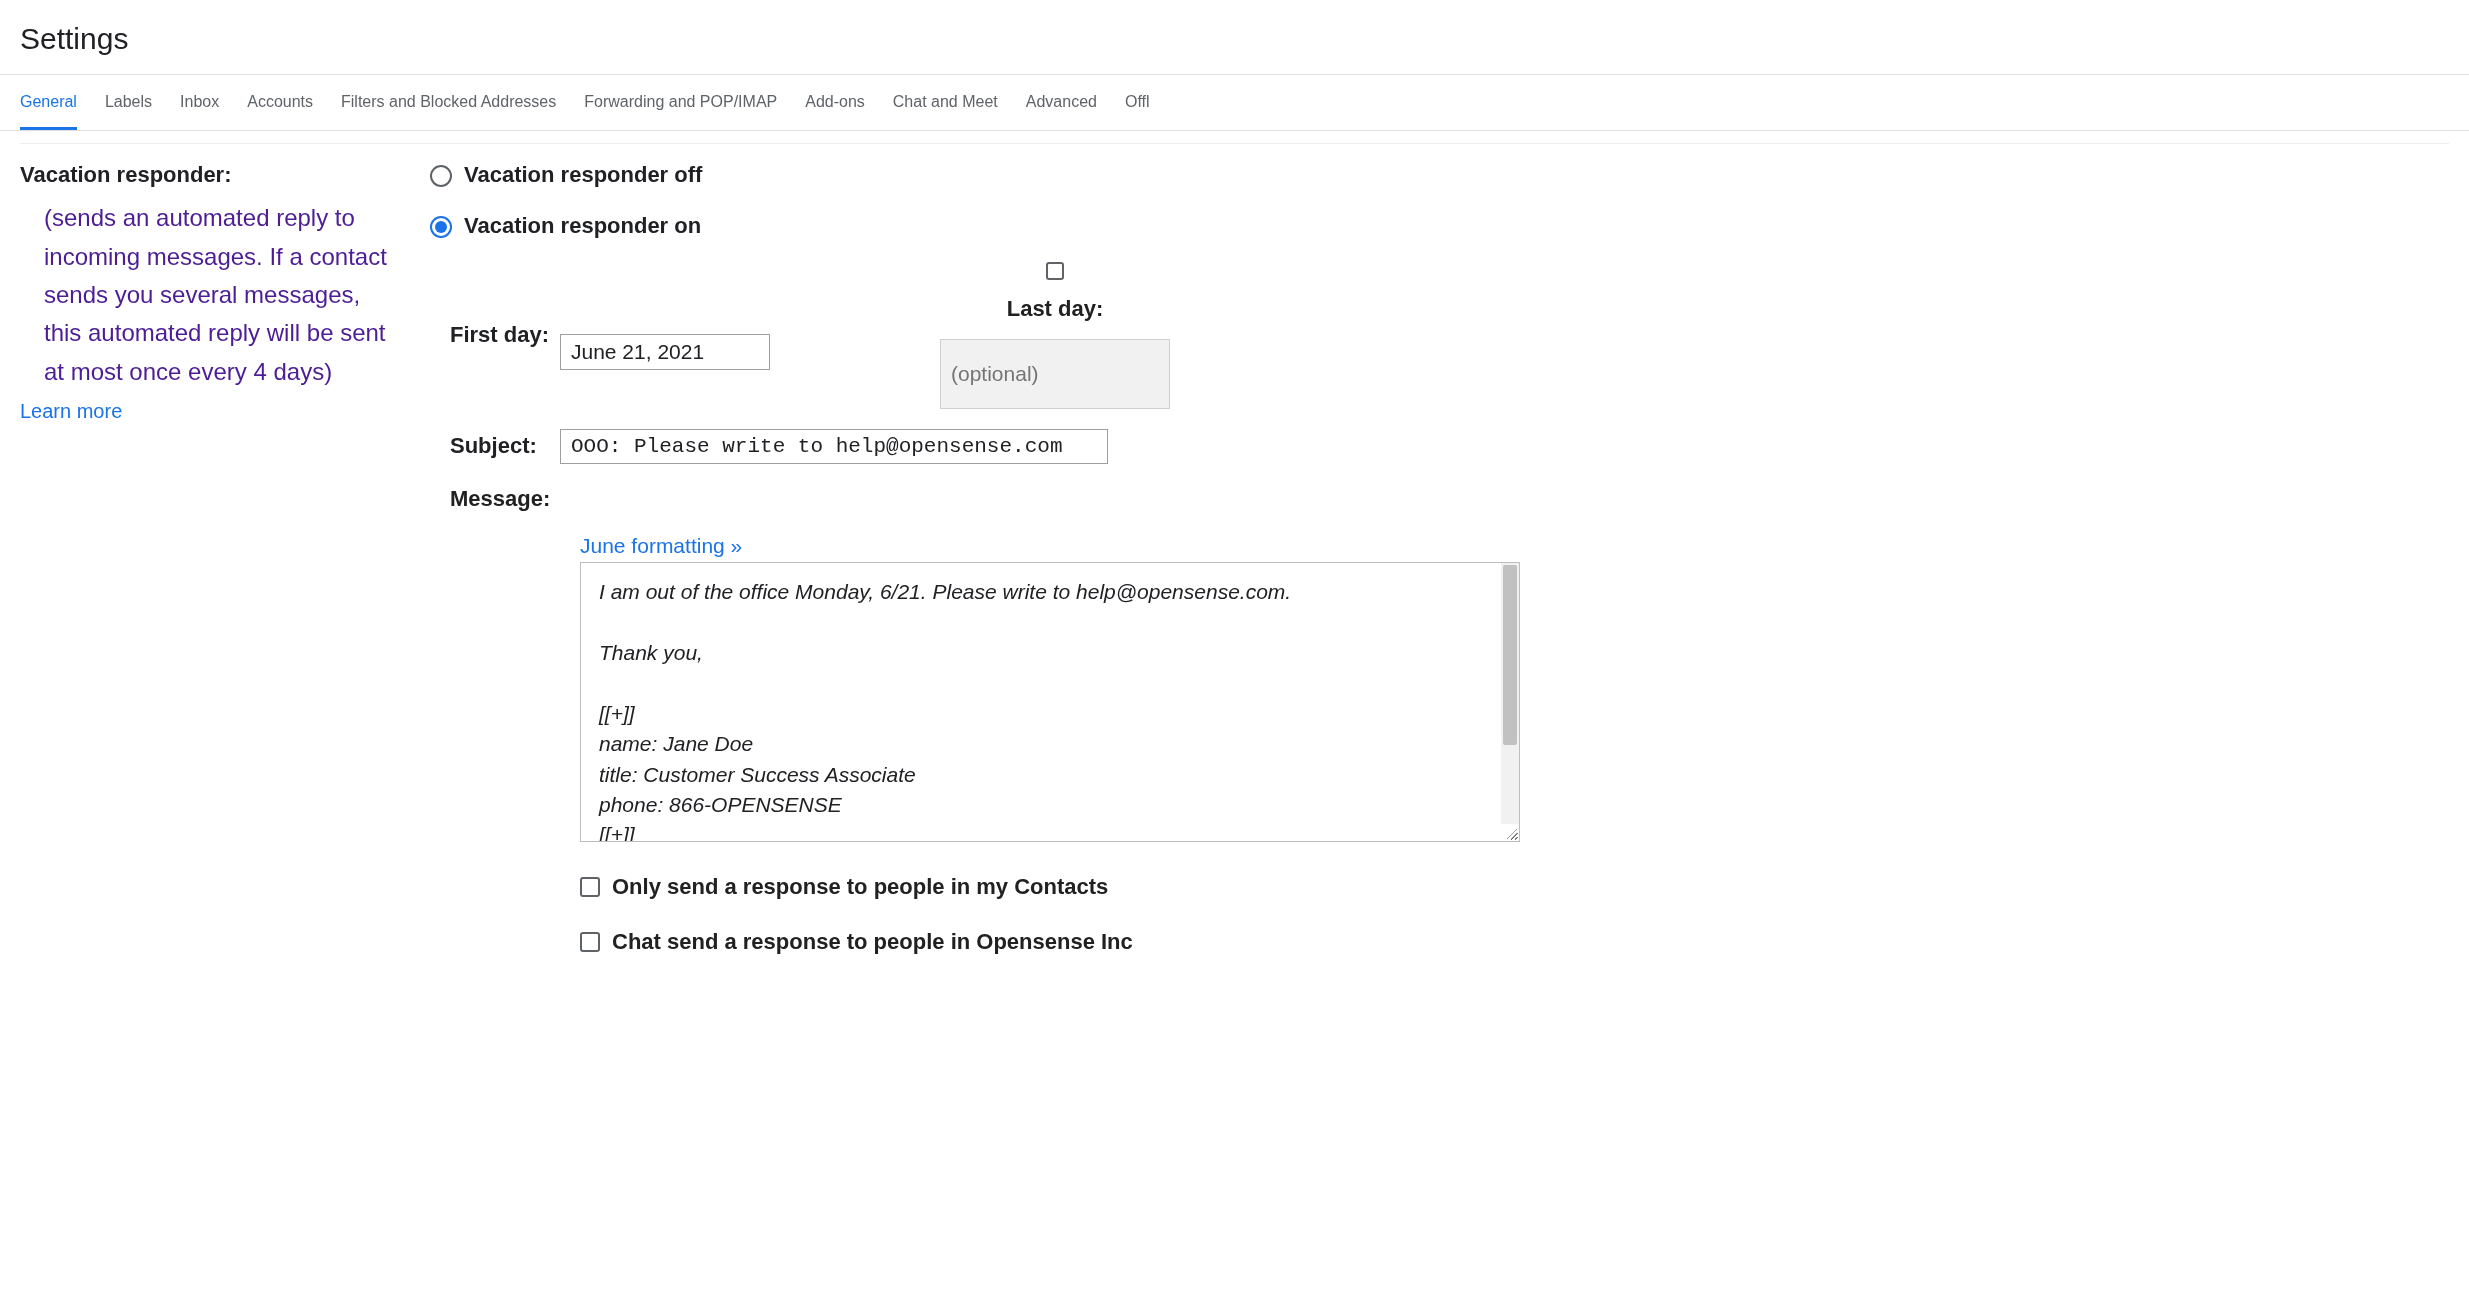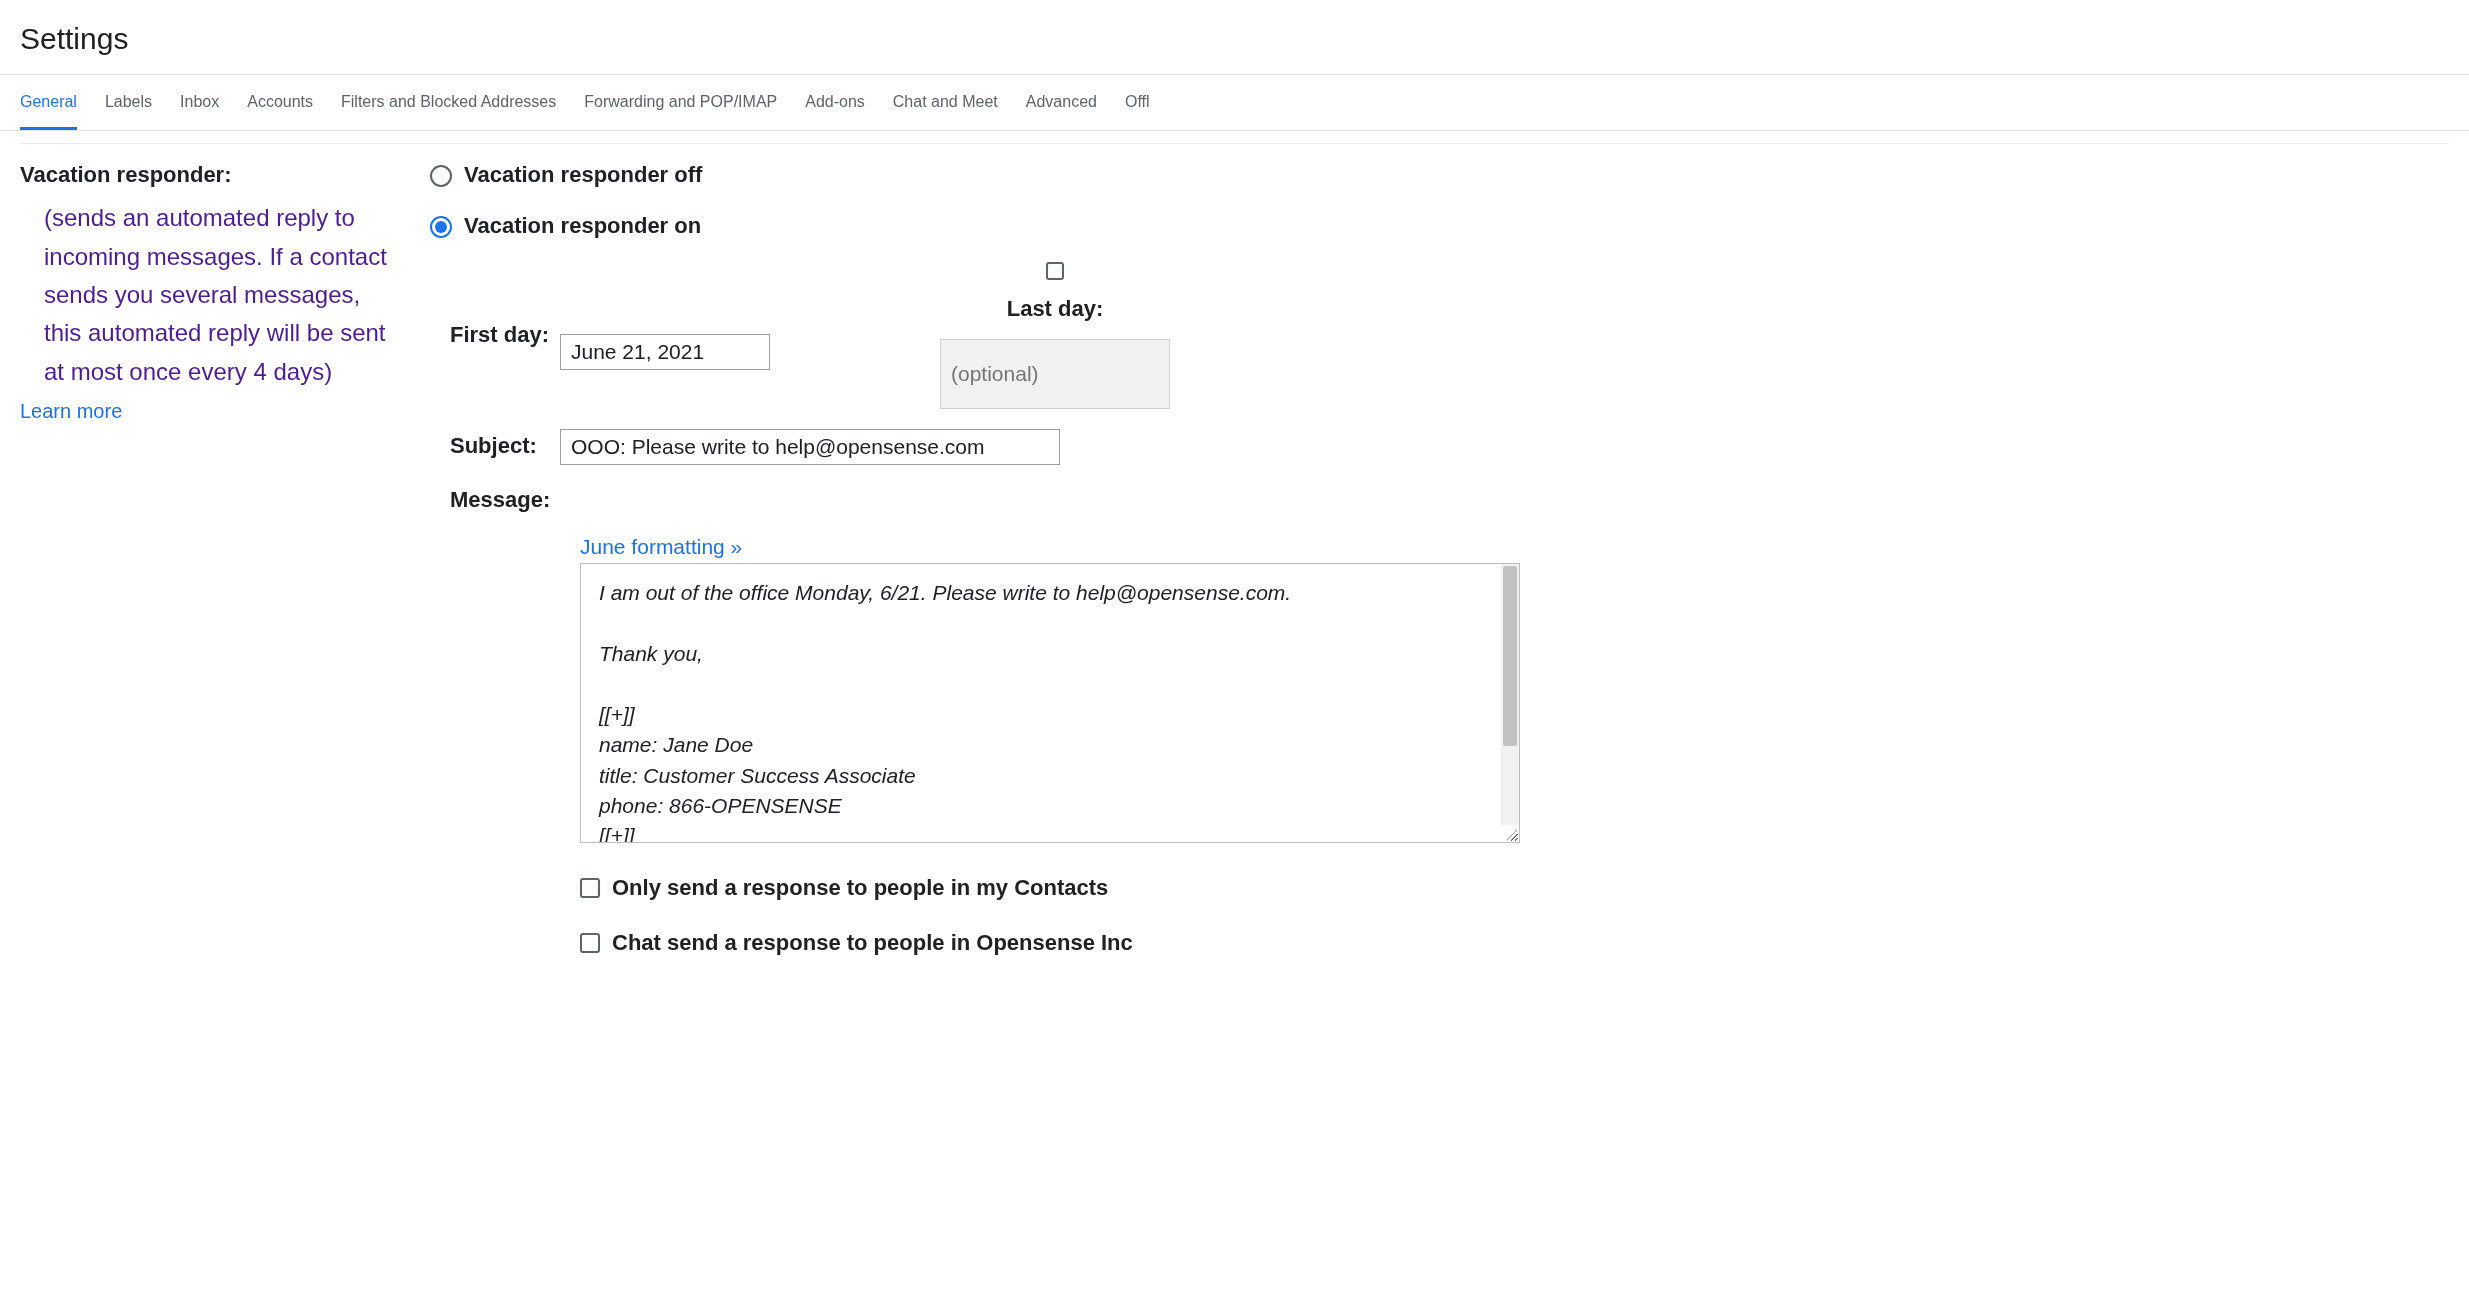--- a/index.html
+++ b/index.html
@@ -124,21 +124,21 @@
   }
   .text-input {
     border: 1px solid #9e9e9e;
     padding: 5px 10px;
     font-size: 21px;
     font-family: inherit;
     color: #202124;
     background: #fff;
   }
   .first-day-input { width: 210px; margin-top: 34px; }
-  .subject-input { width: 500px; }
+  .subject-input { width: 548px; font-family: Liberation Mono, monospace; }
   .last-day-wrap {
     display: flex;
     align-items: center;
     gap: 14px;
     margin-left: 170px;
     flex-direction: column;
   }
   .checkbox {
     width: 18px; height: 18px;
     border: 2px solid #5f6368;

